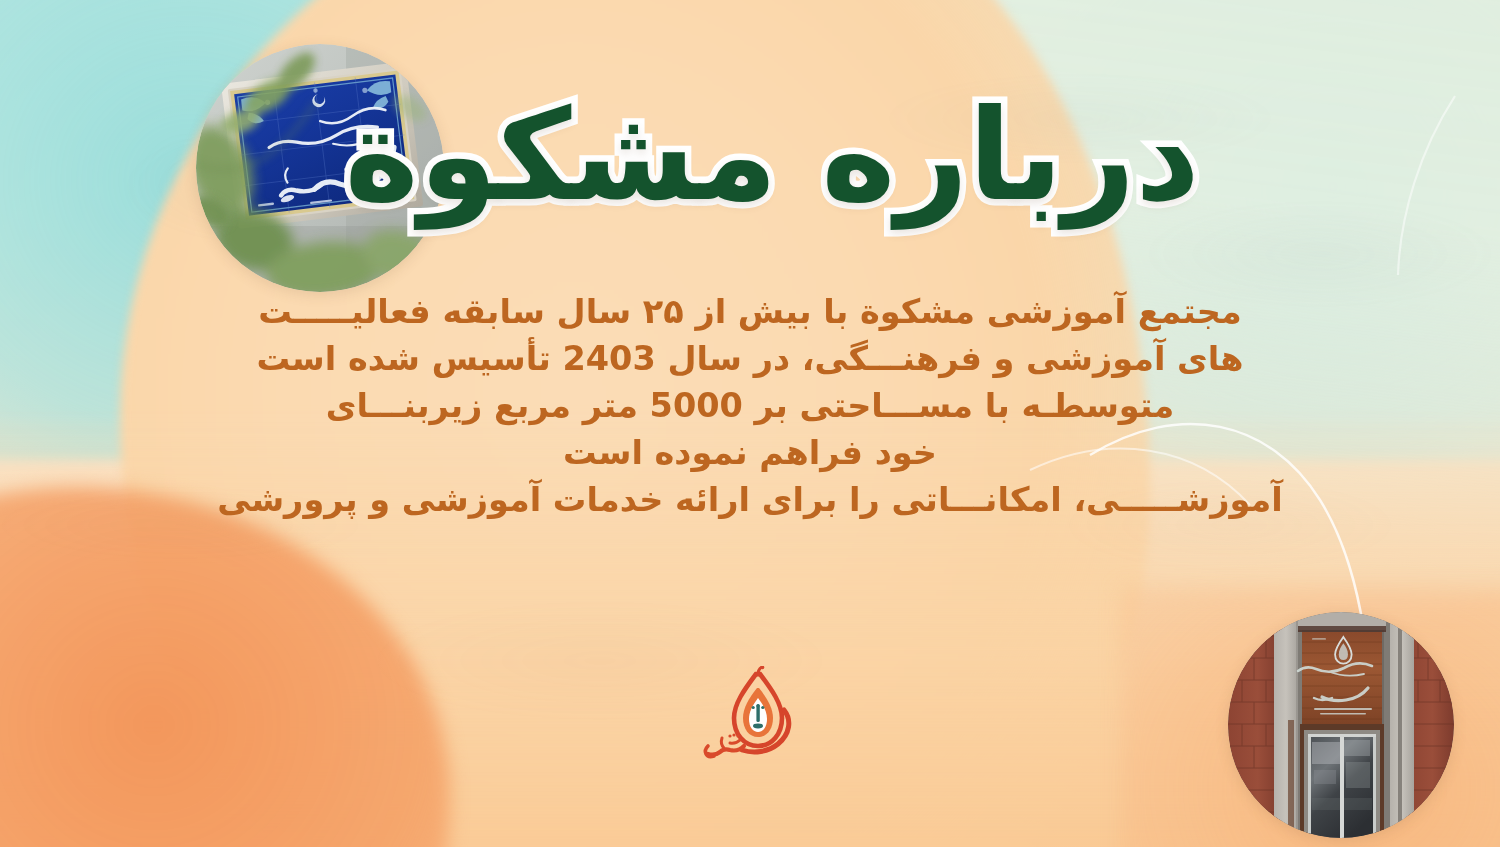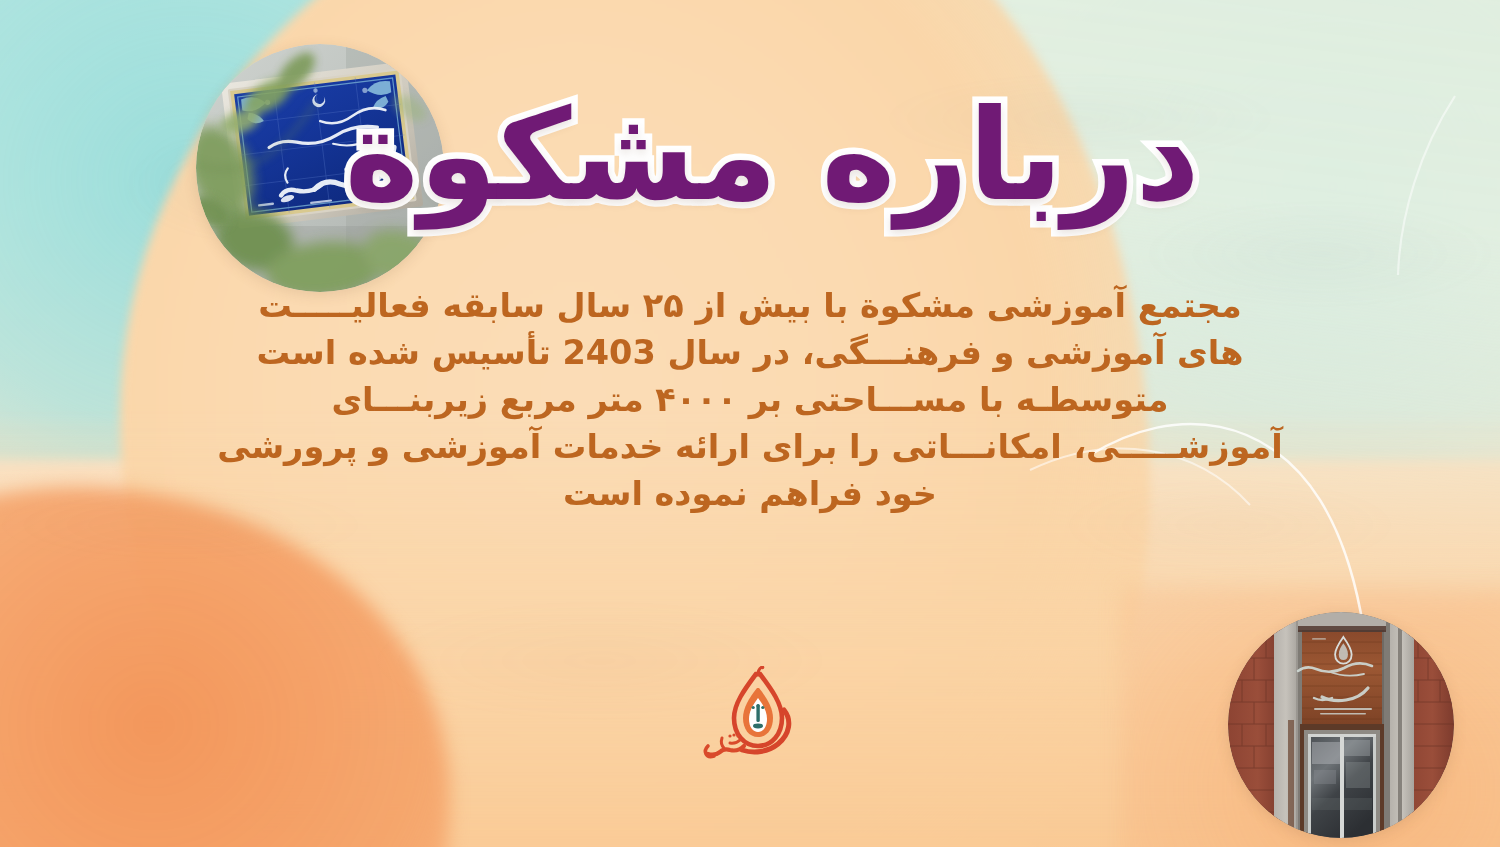--- a/index.html
+++ b/index.html
@@ -146,34 +146,34 @@
     top: 88px;
     width: 830px;
     text-align: center;
     z-index: 6;
   }
   .title {
     display: inline-block;
     font-size: 126px;
     line-height: 1.08;
     font-weight: bold;
-    color: #701a75;
+    color: #14532d;
     letter-spacing: -1px;
     -webkit-text-stroke: 13px #ffffff;
     paint-order: stroke fill;
     text-shadow:
        0 4px 9px rgba(120,90,60,0.16);
     white-space: nowrap;
   }
 
   
   .body-wrap {
     position: absolute;
     left: 0; right: 0;
-    top: 282px;
+    top: 288px;
     text-align: center;
     z-index: 6;
     padding: 0 150px;
   }
   .body-line {
     font-size: 33.5px;
     line-height: 47px;
     font-weight: bold;
     color: #bd6620;
     white-space: nowrap;
@@ -474,23 +474,23 @@
     </svg>
   </div>
 
   <div class="title-wrap">
     <span class="title">درباره مشکوة</span>
   </div>
 
   <div class="body-wrap">
     <div class="body-line">مجتمع آموزشی مشکوة با بیش از ۲۵ سال سابقه فعالیـــــت</div>
     <div class="body-line">های آموزشی و فرهنـــگی، در سال 2403 تأسیس شده است</div>
-    <div class="body-line">متوسطـه با مســـاحتی بر ۴۰۰۰ متر مربع زیربنـــای</div>
+    <div class="body-line">متوسطـه با مســـاحتی بر 5000 متر مربع زیربنـــای</div>
+    <div class="body-line">خود فراهم نموده است</div>
     <div class="body-line">آموزشـــــی، امکانـــاتی را برای ارائه خدمات آموزشی و پرورشی</div>
-    <div class="body-line">خود فراهم نموده است</div>
   </div>
 
   <div class="logo">
     <svg viewBox="0 0 112 104">
 
       <path d="M62 8
                C 74 24, 84 38, 84 52
                C 84 68, 74 80, 60 80
                C 46 80, 36 68, 36 52
                C 36 38, 46 24, 58 8 Z" fill="none" stroke="#D6452B" stroke-width="4.6" stroke-linecap="round"></path>

